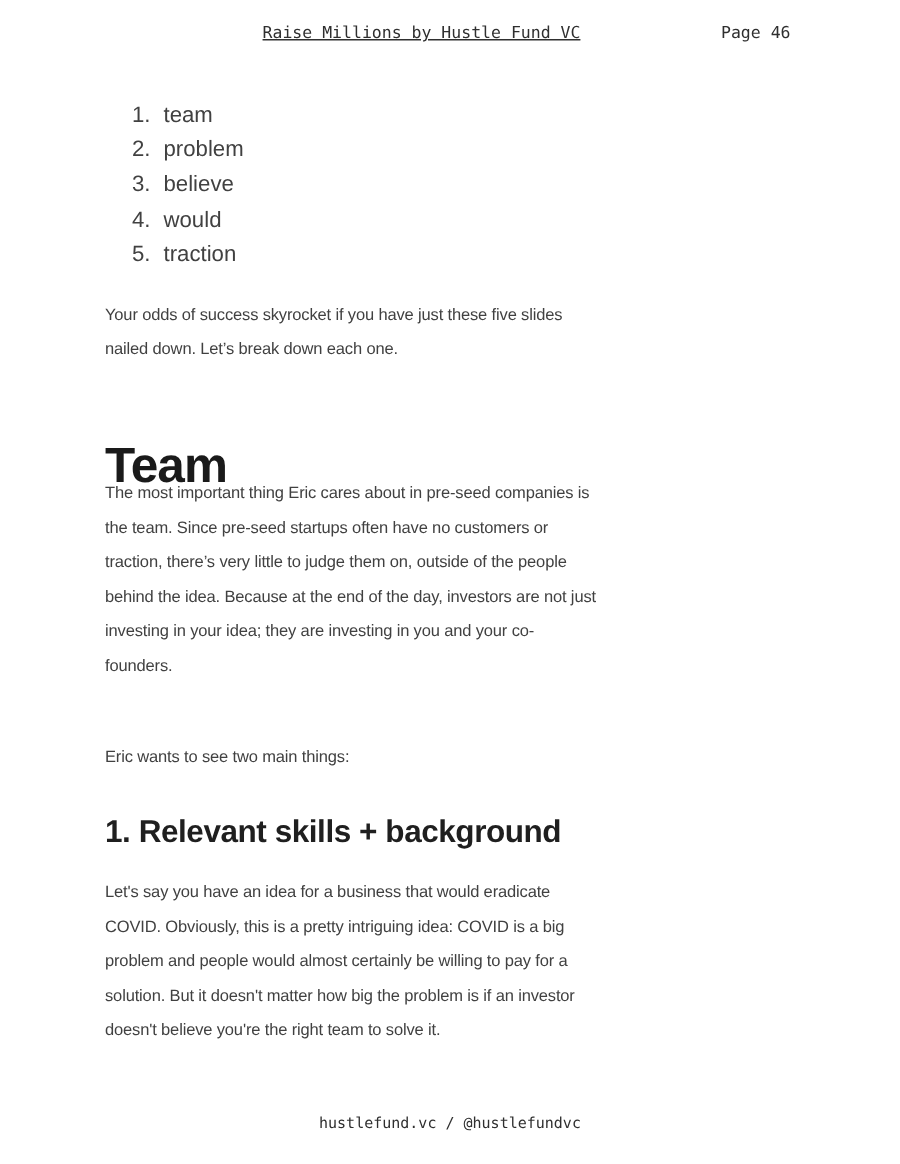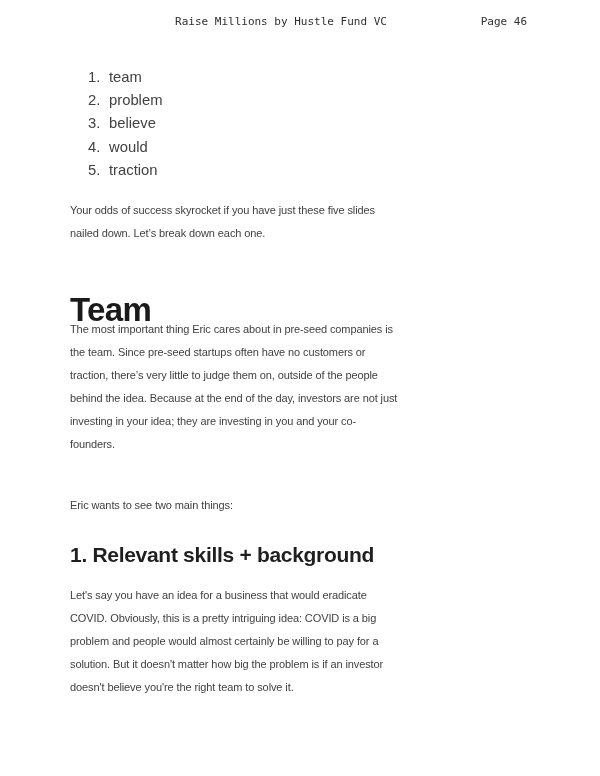--- a/index.html
+++ b/index.html
@@ -23,20 +23,21 @@
     left: 64px;
     right: 73px;
     height: 16px;
     font-size: 11px;
   }
   .page-header .book-title {
     position: absolute;
     left: 0; right: 29px;
     text-align: center;
     white-space: nowrap;
+    text-decoration: underline;
   }
   .page-header .page-num {
     position: absolute;
     right: 0;
     white-space: nowrap;
   }
   .page-footer {
     position: absolute;
     top: 744px;
     left: 0; right: 0;
@@ -140,14 +141,17 @@
   <p class="body eric-line">Eric wants to see two main things:</p>
 
   <h2 class="h2-skills">1. Relevant skills + background</h2>
 
   <p class="body skills-para">Let's say you have an idea for a business that would eradicate
 COVID. Obviously, this is a pretty intriguing idea: COVID is a big
 problem and people would almost certainly be willing to pay for a
 solution. But it doesn't matter how big the problem is if an investor
 doesn't believe you're the right team to solve it.</p>
 
+  <footer class="page-footer meta">
+    <span>hustlefund.vc / @hustlefundvc</span>
+  </footer>
 
 </div>
 
 </body></html>

